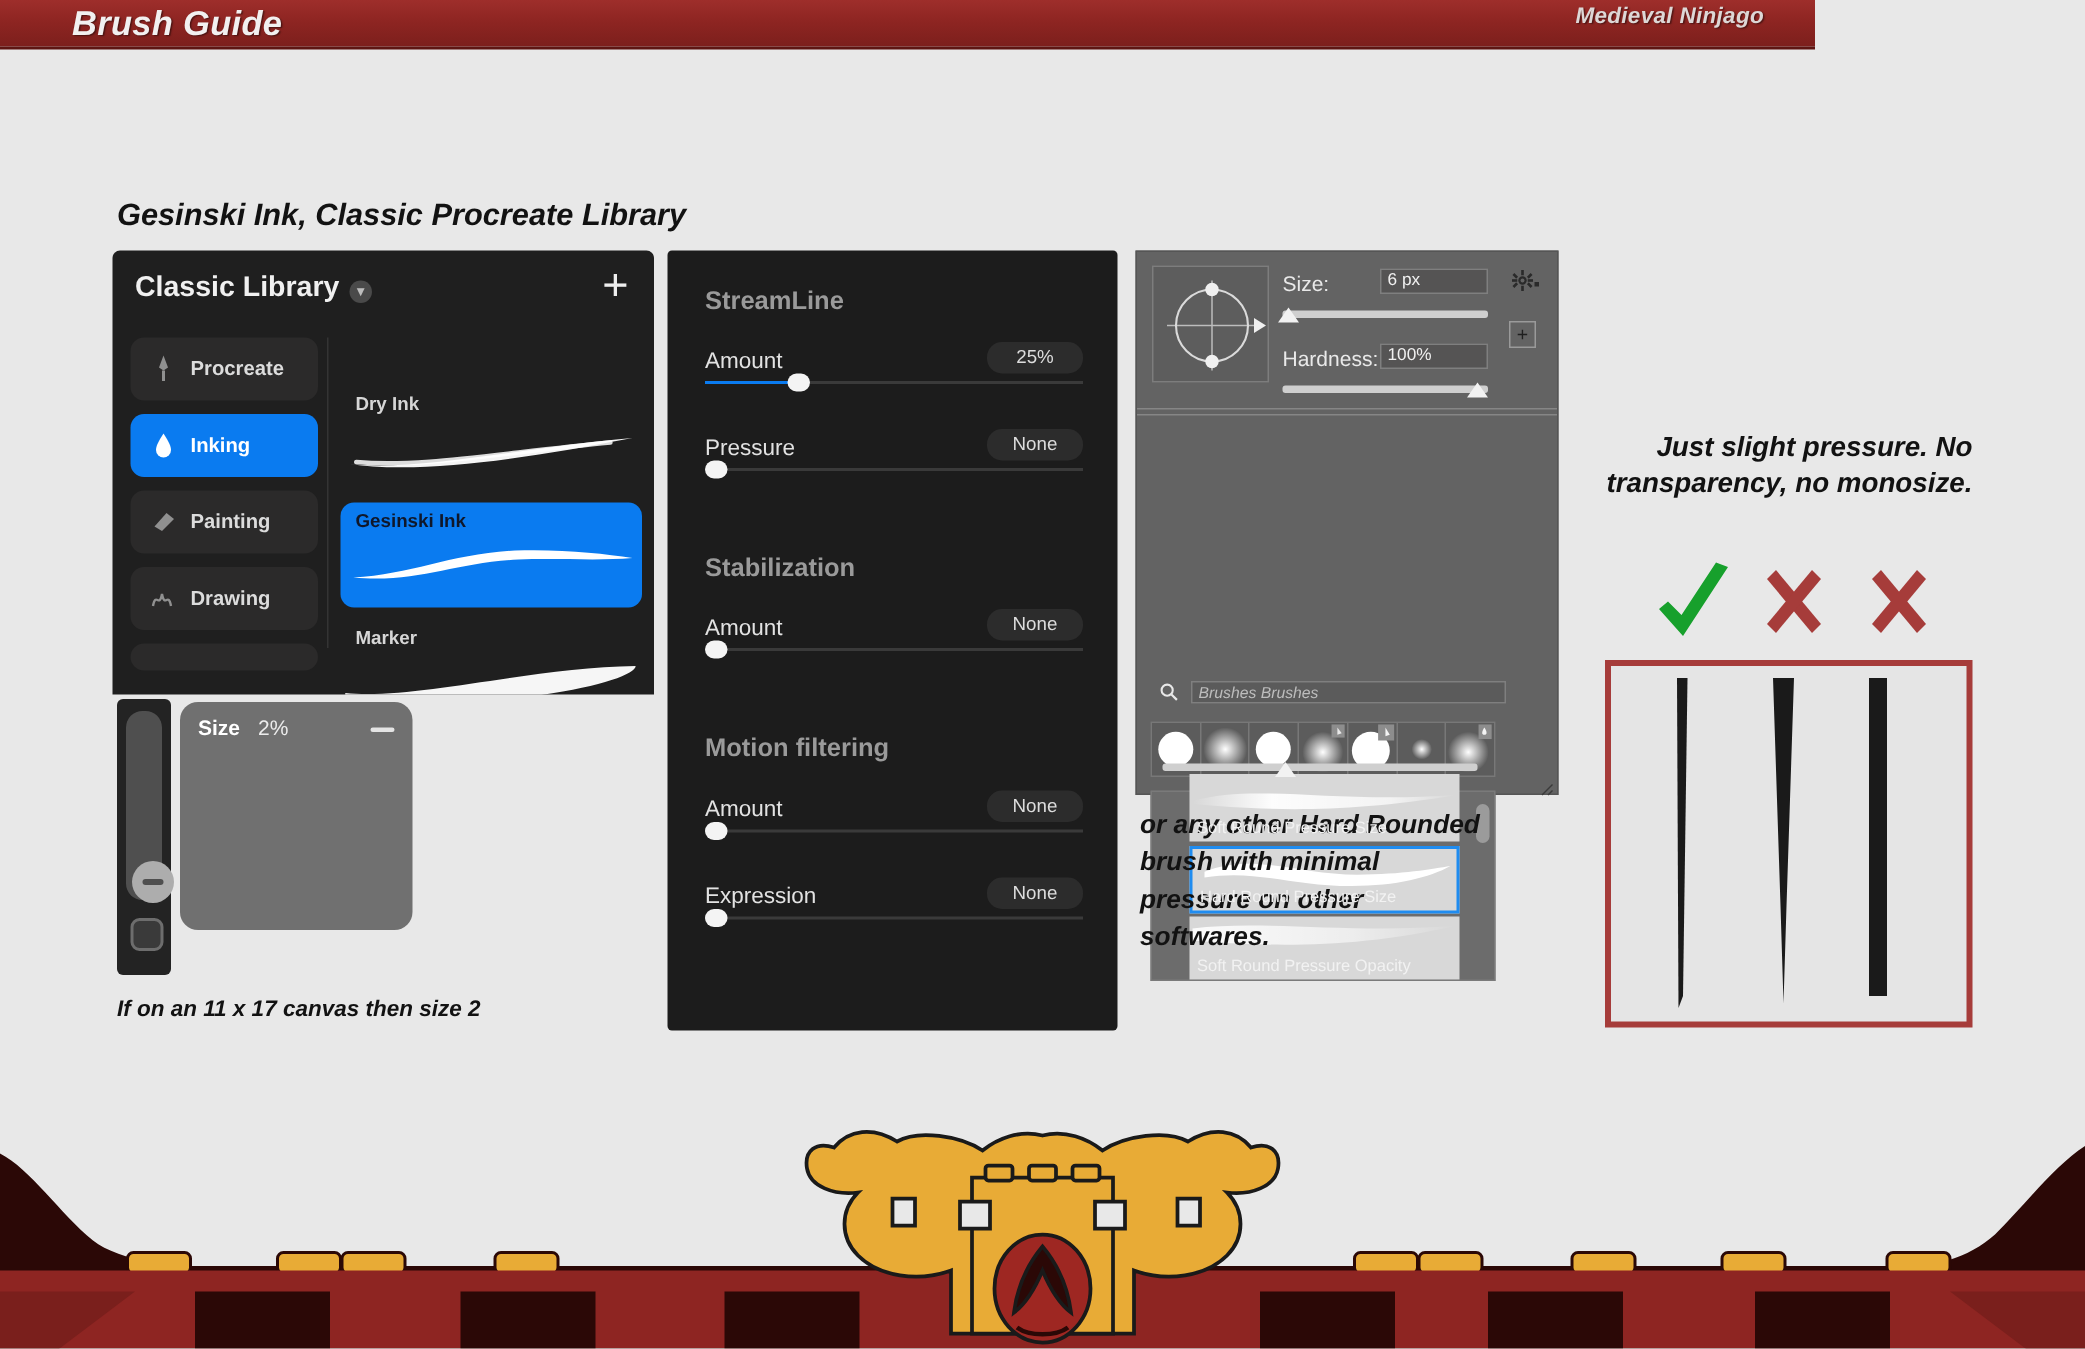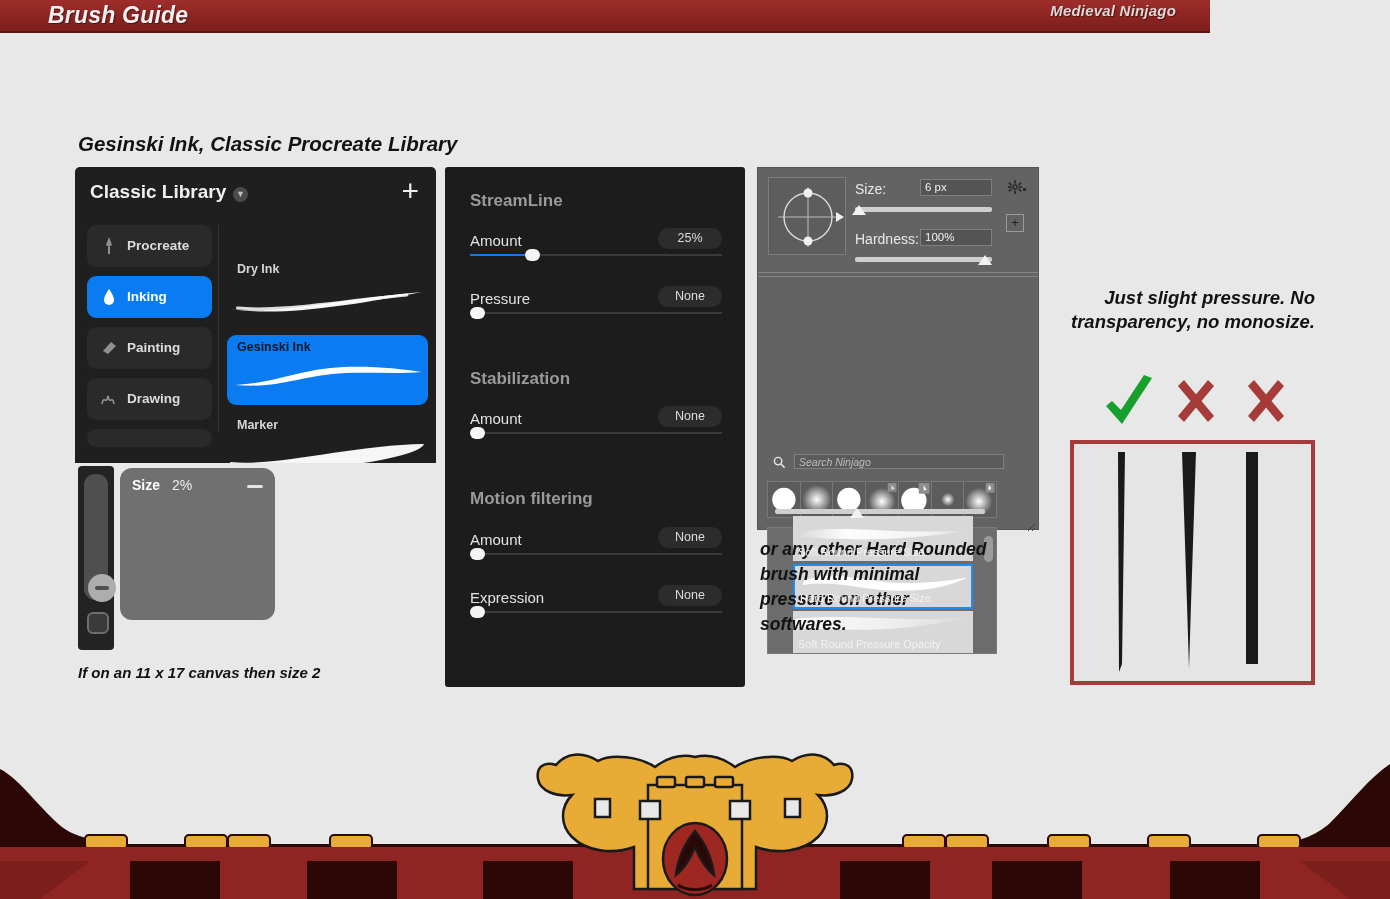--- a/index.html
+++ b/index.html
@@ -403,21 +403,21 @@
 
   <div class="ps-sep" style="top:104px"></div>
   <div class="ps-sep" style="top:108px"></div>
 
   <span style="position:absolute; left:15px; top:287px;">
     <svg viewBox="0 0 14 14" width="13" height="13">
       <circle cx="5.5" cy="5.5" r="4" stroke="#e8e8e8" stroke-width="1.5" fill="none"></circle>
       <line x1="8.6" y1="8.6" x2="12.5" y2="12.5" stroke="#e8e8e8" stroke-width="1.6"></line>
     </svg>
   </span>
-  <div class="ps-search">Search Ninjago</div>
+  <div class="ps-search">Brushes Brushes</div>
 
   <div class="ps-tips">
     <div class="ps-tip">
       <svg viewBox="0 0 32 36" width="100%" height="100%">
           <circle cx="16" cy="18" r="12" fill="#ffffff"></circle>
         </svg>
     </div>
     <div class="ps-tip">
       <svg viewBox="0 0 32 36" width="100%" height="100%">
         <defs>

